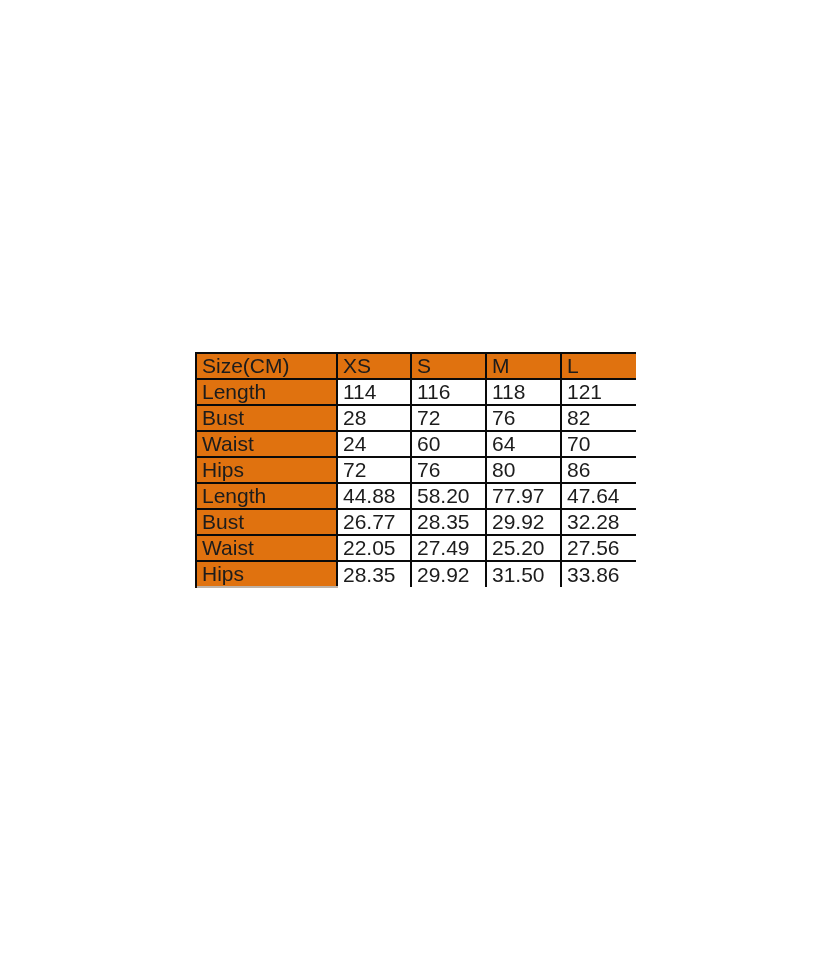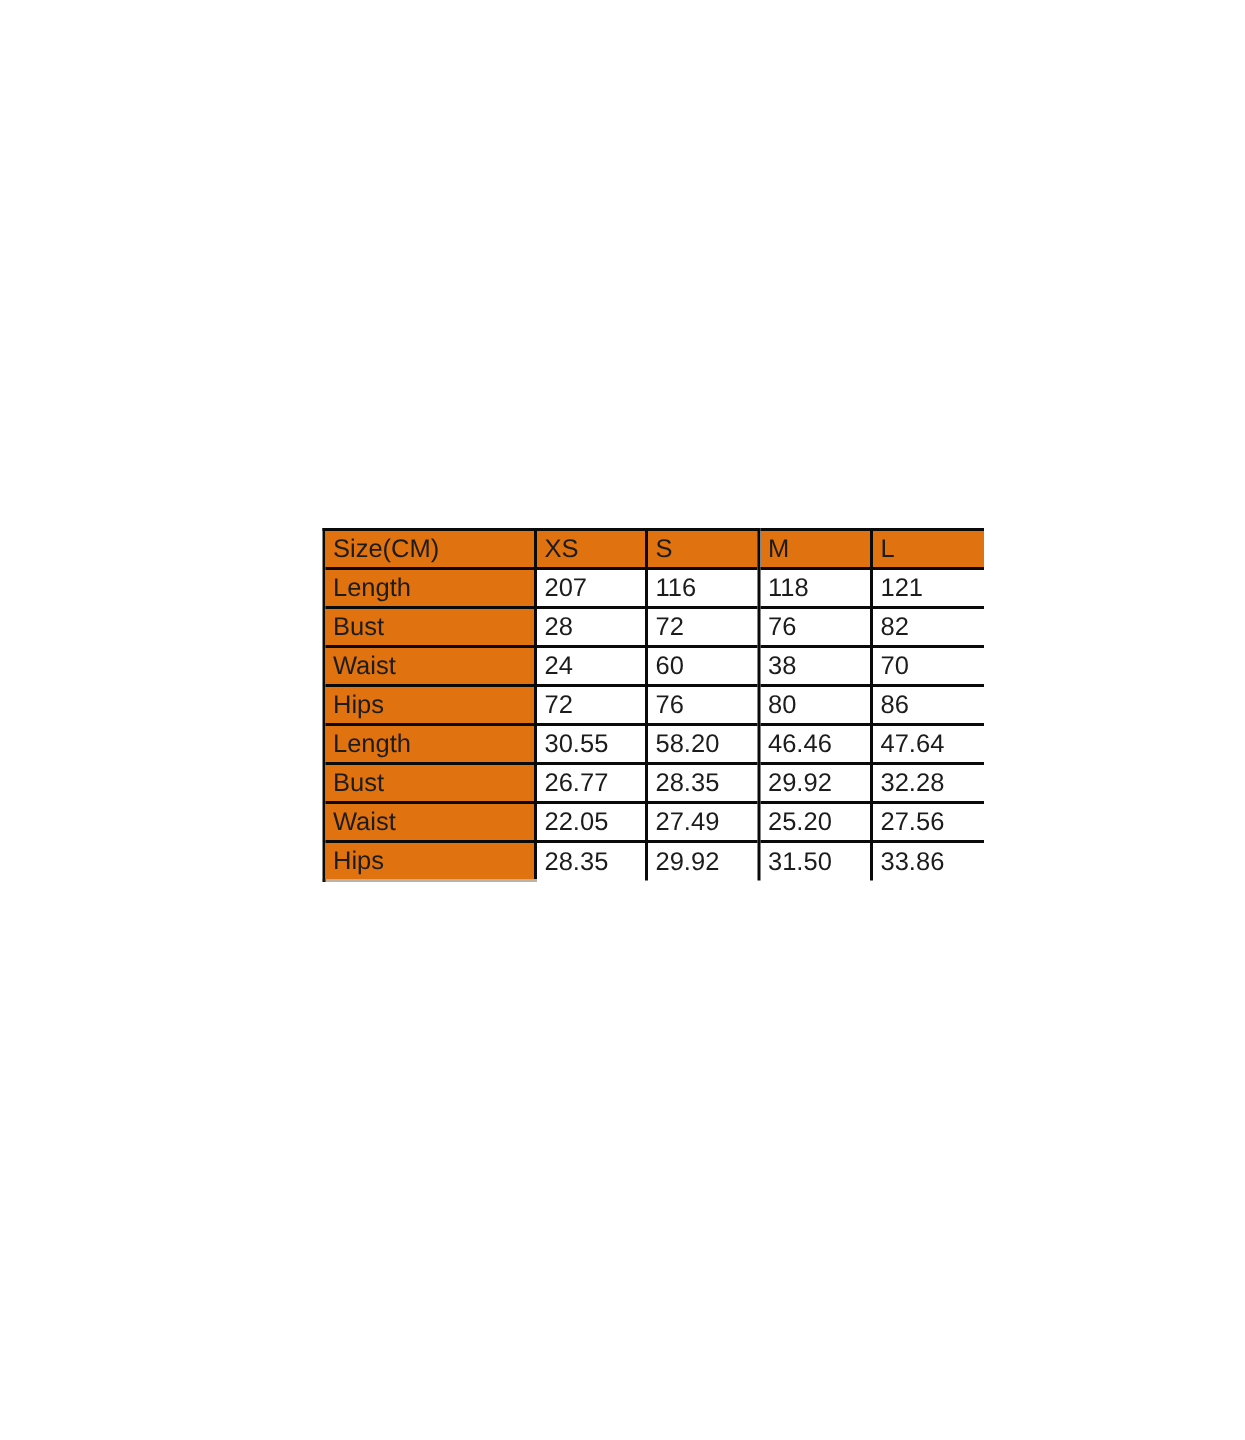--- a/index.html
+++ b/index.html
@@ -15,23 +15,22 @@
     background: #ffffff;
     overflow: hidden;
   }
   table.size-chart {
     position: absolute;
     left: 195px;
     top: 352px;
     width: 440px;
     border-collapse: collapse;
     table-layout: fixed;
-    font-size: 17px;
+    font-size: 21px;
     color: var(--text, #1c1c1c);
-    margin-left: 20px;
   }
   table.size-chart td {
     height: 24px;
     padding: 0 0 0 5px;
     vertical-align: middle;
     border-top: 2px solid var(--border, #0a0a0a);
     border-left: 2px solid var(--border, #0a0a0a);
     background: var(--cell-bg, #ffffff);
     white-space: nowrap;
     overflow: hidden;
@@ -65,51 +64,51 @@
     <tbody>
       <tr class="header-row">
         <td class="label-cell">Size(CM)</td>
         <td>XS</td>
         <td>S</td>
         <td>M</td>
         <td>L</td>
       </tr>
       <tr>
         <td class="label-cell">Length</td>
-        <td>207</td>
+        <td>114</td>
         <td>116</td>
         <td>118</td>
         <td>121</td>
       </tr>
       <tr>
         <td class="label-cell">Bust</td>
         <td>28</td>
         <td>72</td>
         <td>76</td>
         <td>82</td>
       </tr>
       <tr>
         <td class="label-cell">Waist</td>
         <td>24</td>
         <td>60</td>
-        <td>38</td>
+        <td>64</td>
         <td>70</td>
       </tr>
       <tr>
         <td class="label-cell">Hips</td>
         <td>72</td>
         <td>76</td>
         <td>80</td>
         <td>86</td>
       </tr>
       <tr>
         <td class="label-cell">Length</td>
-        <td>30.55</td>
+        <td>44.88</td>
         <td>58.20</td>
-        <td>46.46</td>
+        <td>77.97</td>
         <td>47.64</td>
       </tr>
       <tr>
         <td class="label-cell">Bust</td>
         <td>26.77</td>
         <td>28.35</td>
         <td>29.92</td>
         <td>32.28</td>
       </tr>
       <tr>

